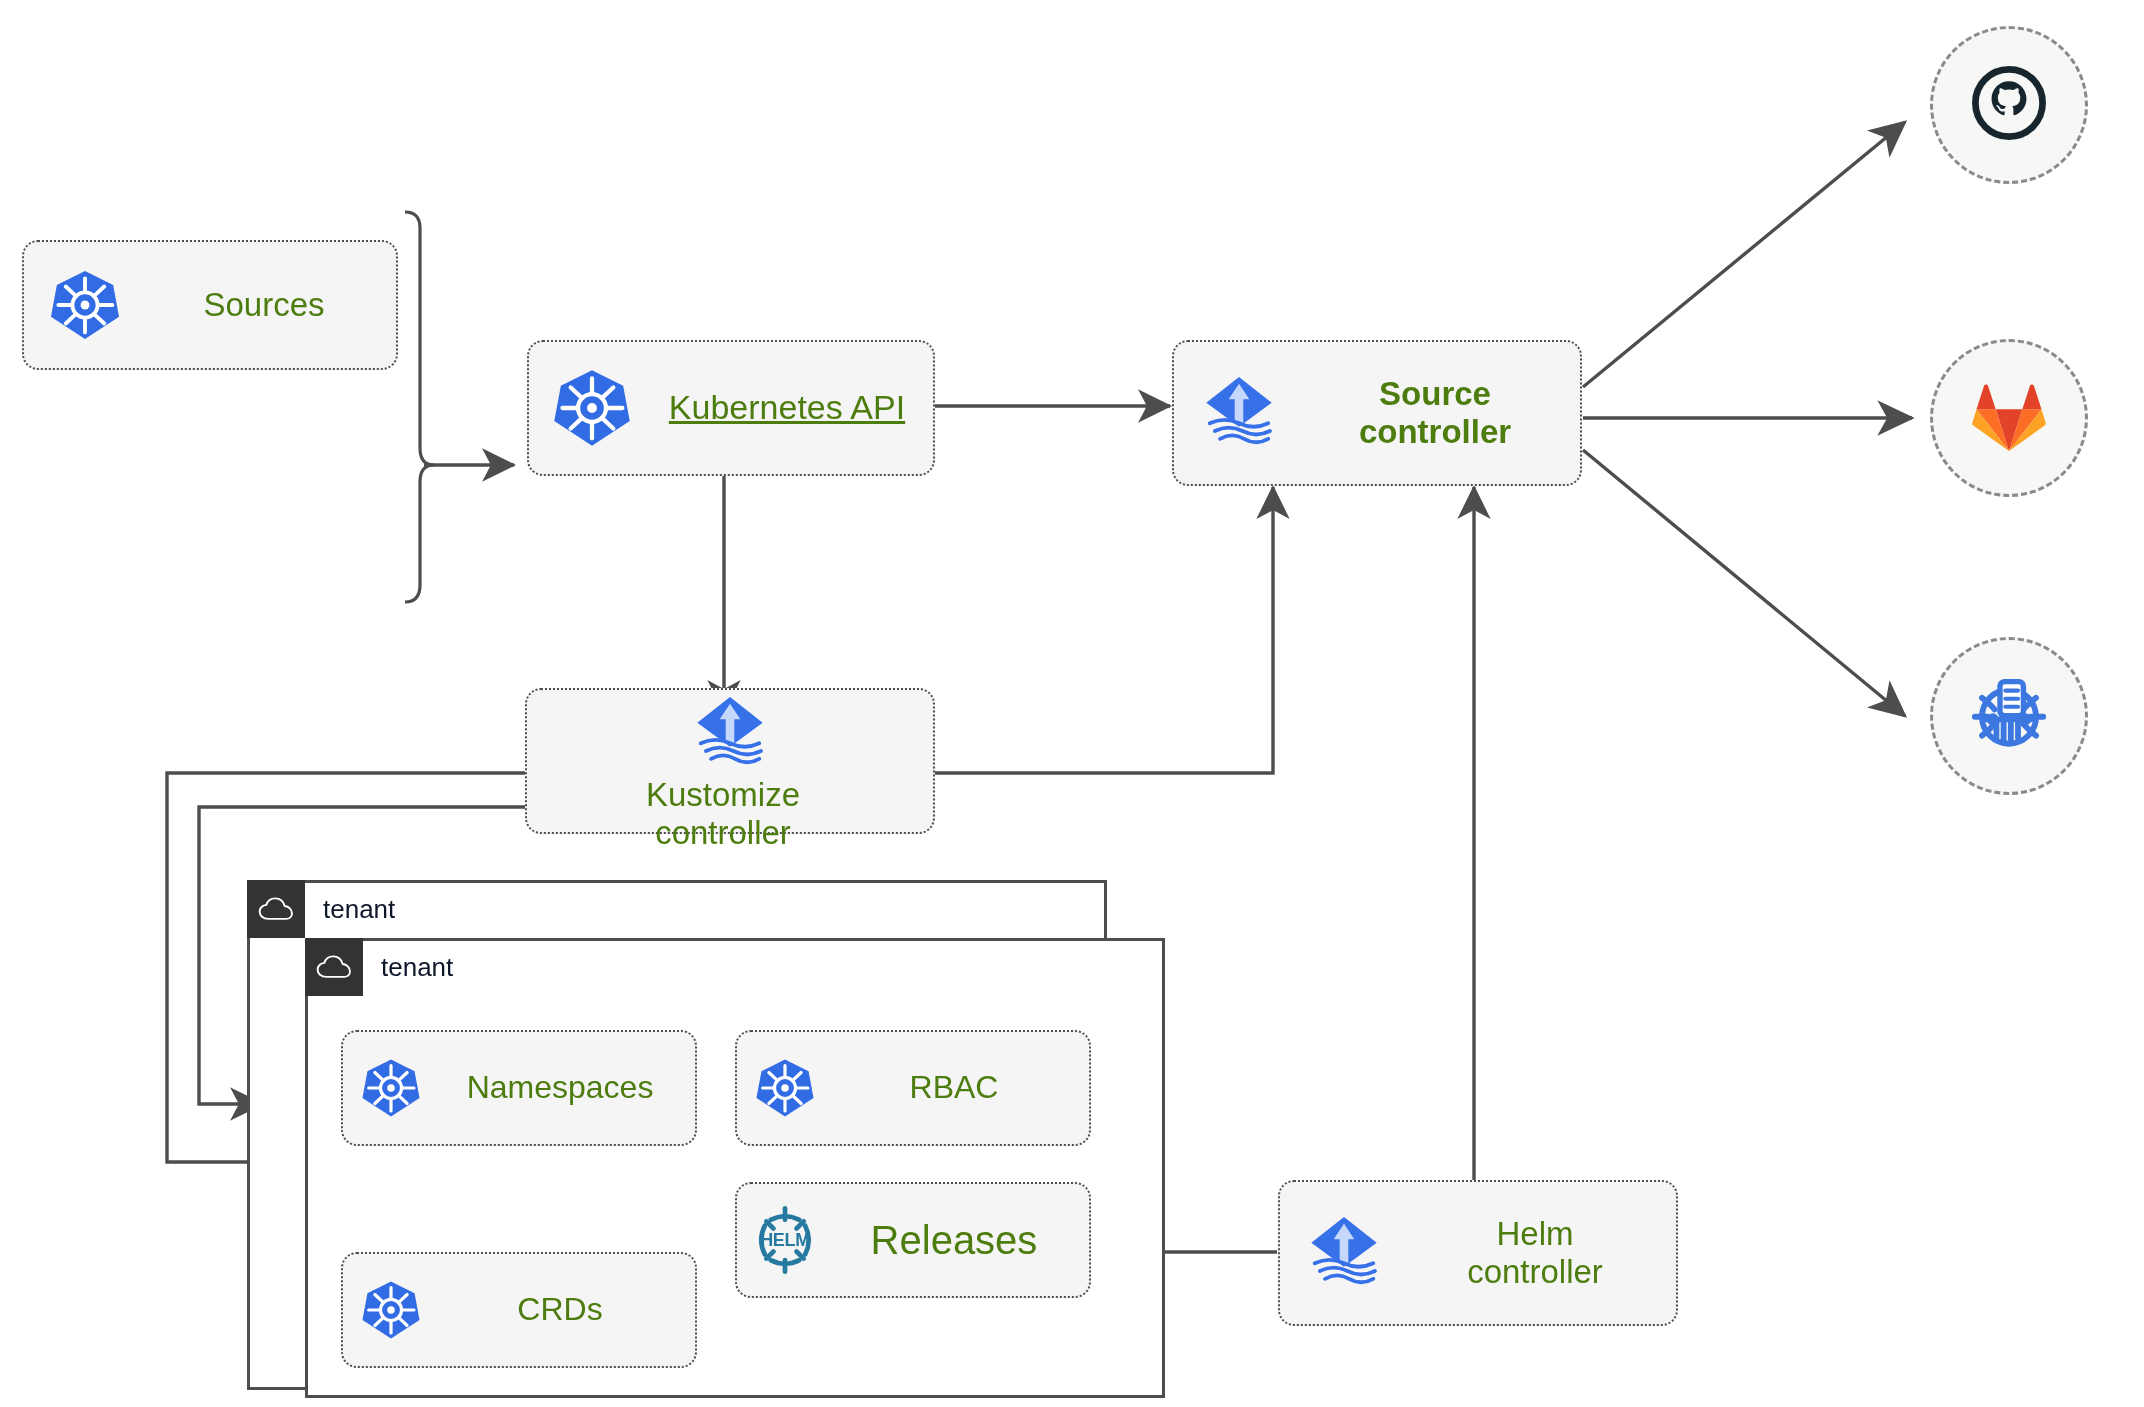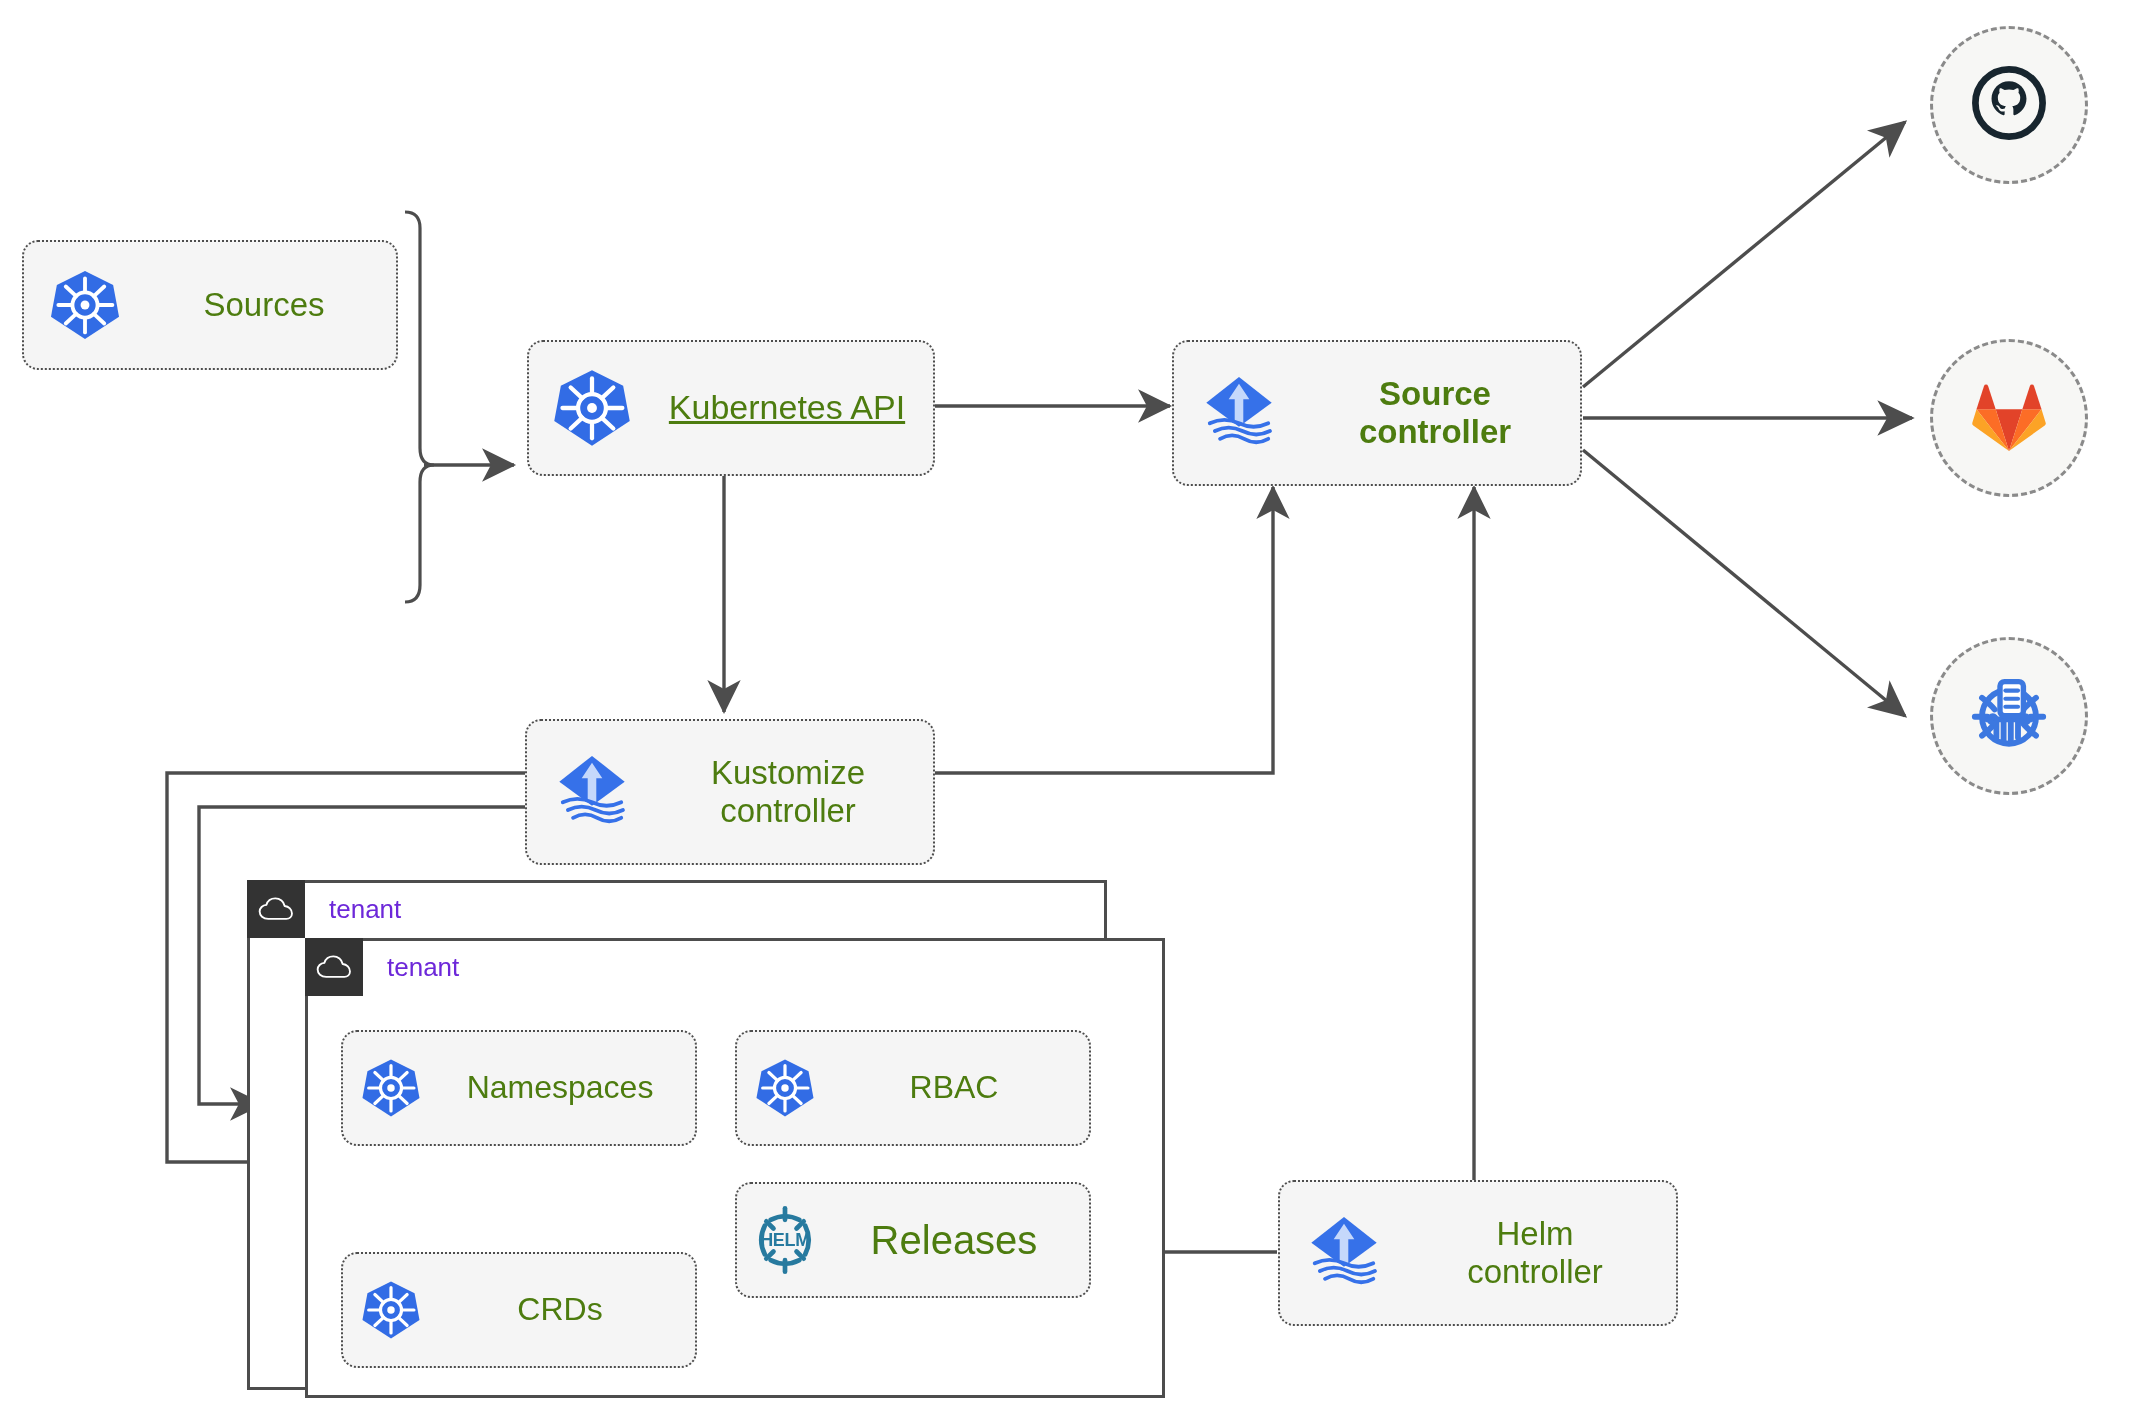--- a/index.html
+++ b/index.html
@@ -46,23 +46,23 @@
     display:flex;
     align-items:center;
     z-index:4;
   }
   .tenant .tab .tabicon{
     width:58px;height:58px;
     background:#333333;
     display:flex;align-items:center;justify-content:center;
   }
   .tenant .tab .tabtext{
-    margin-left:24px;
+    margin-left:18px;
     font-size:26px;
-    color:#6d28d9;
+    color:#0f172a;
     white-space:nowrap;
   }
 
   
   .circle{
     position:absolute;
     box-sizing:border-box;
     width:158px;height:158px;
     border-radius:50%;
     border:3px dashed #8a8a8a;
@@ -173,21 +173,21 @@
           <path d="M16 62 Q33 54 50 62 Q67 70 84 62"></path>
           <path d="M22 71 Q38 63 54 71 Q70 79 86 71"></path>
           <path d="M28 80 Q42 72 56 80 Q70 88 84 80"></path>
         </g>
       </svg>
     </span>
     <span class="lbl">Source
 controller</span>
   </div>
 
-  <div class="node" style="left:525px;top:719px;width:410px;height:146px;">
+  <div class="node" style="left:525px;top:688px;width:410px;height:146px;flex-direction:column;">
     <span class="ico" style="width:130px;">
       <svg width="86" height="86" viewBox="0 0 100 100">
         <polygon points="50,8 88,38 50,66 12,38" fill="#3671e9"></polygon>
         <path d="M50 16 L62 34 L55 34 L55 62 L45 62 L45 34 L38 34 Z" fill="#c5d8fb"></path>
         <g stroke="#3671e9" stroke-width="4.4" stroke-linecap="round" fill="none">
           <path d="M16 62 Q33 54 50 62 Q67 70 84 62"></path>
           <path d="M22 71 Q38 63 54 71 Q70 79 86 71"></path>
           <path d="M28 80 Q42 72 56 80 Q70 88 84 80"></path>
         </g>
       </svg>

